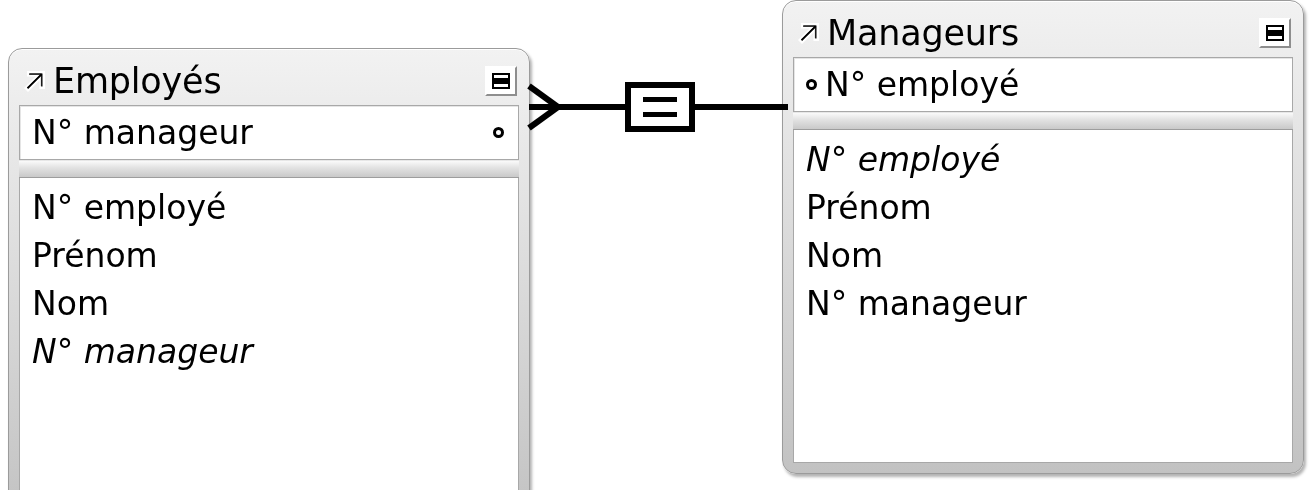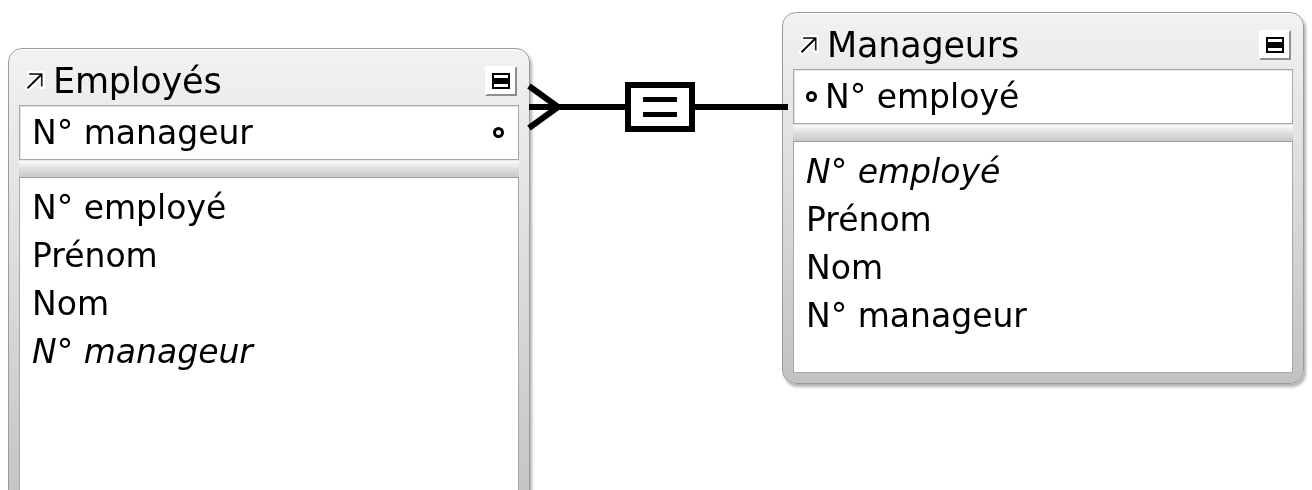--- a/index.html
+++ b/index.html
@@ -219,21 +219,21 @@
       <div class="field-box">
         <div class="field">N° employé</div>
         <div class="field">Prénom</div>
         <div class="field">Nom</div>
         <div class="field italic">N° manageur</div>
       </div>
 
     </div>
   </div>
 
-  <div class="entity" id="entity-manageurs" style="left:782px; top:12px; width:522px; height:372px;">
+  <div class="entity" id="entity-manageurs" style="left:782px; top:0; width:522px; height:474px;">
     <div class="entity-inner">
 
       <div class="ent-header">
         <span class="expand-icon">
           <svg width="26" height="26" viewBox="0 0 26 26">
             <path d="M6 2 L24 2 L24 20 L18.5 20 L18.5 11.5 L7 23 L3 19 L14.5 7.5 L6 7.5 Z" fill="#ffffff"></path>
             <path d="M8.5 4.5 L21.5 4.5 L21.5 17.5 L20.5 17.5 L20.5 6.5
                      L7.2 19.8 L6.2 18.8 L19.5 5.5 L8.5 5.5 Z" fill="#000000"></path>
             <path d="M20.8 5.2 L20.8 17.3 L19.9 17.3 L19.9 6.2 Z" fill="#000000"></path>
             <polygon points="8.0,4.6 20.8,4.6 20.8,5.6 8.0,5.6" fill="#000000"></polygon>

